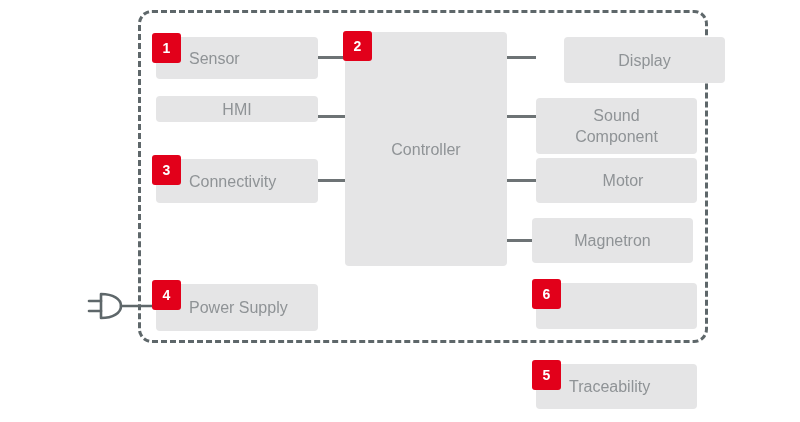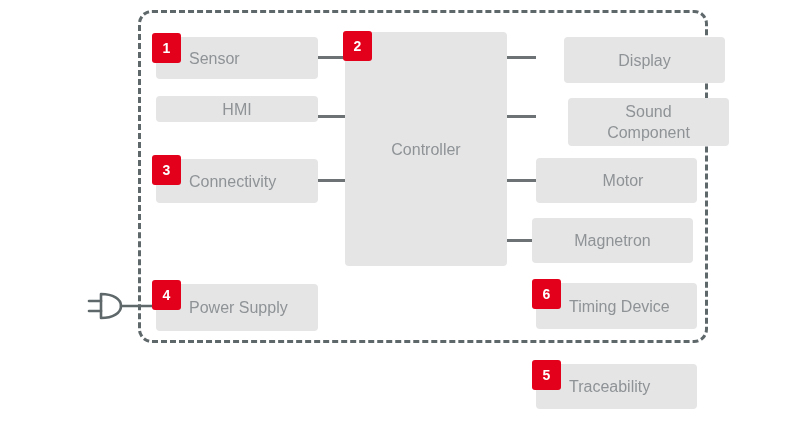--- a/index.html
+++ b/index.html
@@ -56,21 +56,21 @@
     background: #6d7375;
   }
   
   #box-sensor       { left:156px; top:37px;  width:162px; height:42px; }
   #box-hmi          { left:156px; top:96px;  width:162px; height:26px; }
   #box-connectivity { left:156px; top:159px; width:162px; height:44px; }
   #box-power-supply { left:156px; top:284px; width:162px; height:47px; }
   #box-controller   { left:345px; top:32px;  width:162px; height:234px; }
   #box-controller .badge { left:-2px; top:-1px; }
   #box-display      { left:564px; top:37px;  width:161px; height:46px; }
-  #box-sound        { left:536px; top:98px;  width:161px; height:48px; padding:0 28px;margin-left:32px; }
+  #box-sound        { left:536px; top:98px;  width:161px; height:56px; padding:0 28px; }
   #box-motor        { left:536px; top:158px; width:161px; height:45px;padding-left:13px; }
   #box-magnetron    { left:532px; top:218px; width:161px; height:45px; }
   #box-timing       { left:536px; top:283px; width:161px; height:46px; }
   #box-traceability { left:536px; top:364px; width:161px; height:45px; }
 
   #line-sensor       { left:318px; top:56px;  width:27px; }
   #line-hmi          { left:318px; top:115px; width:27px; }
   #line-connectivity { left:318px; top:179px; width:27px; }
   #line-display      { left:507px; top:56px;  width:29px; }
   #line-sound        { left:507px; top:115px; width:29px; }
@@ -140,21 +140,20 @@
   <div class="box" id="box-motor">
     <span>Motor</span>
   </div>
 
   <div class="box" id="box-magnetron">
     <span>Magnetron</span>
   </div>
 
   <div class="box badged" id="box-timing">
     <span class="badge">6</span>
-    <span>Timing Device</span>
   </div>
 
   <div class="box badged" id="box-traceability">
     <span class="badge">5</span>
     <span>Traceability</span>
   </div>
 
 </div>
 
 </body></html>

